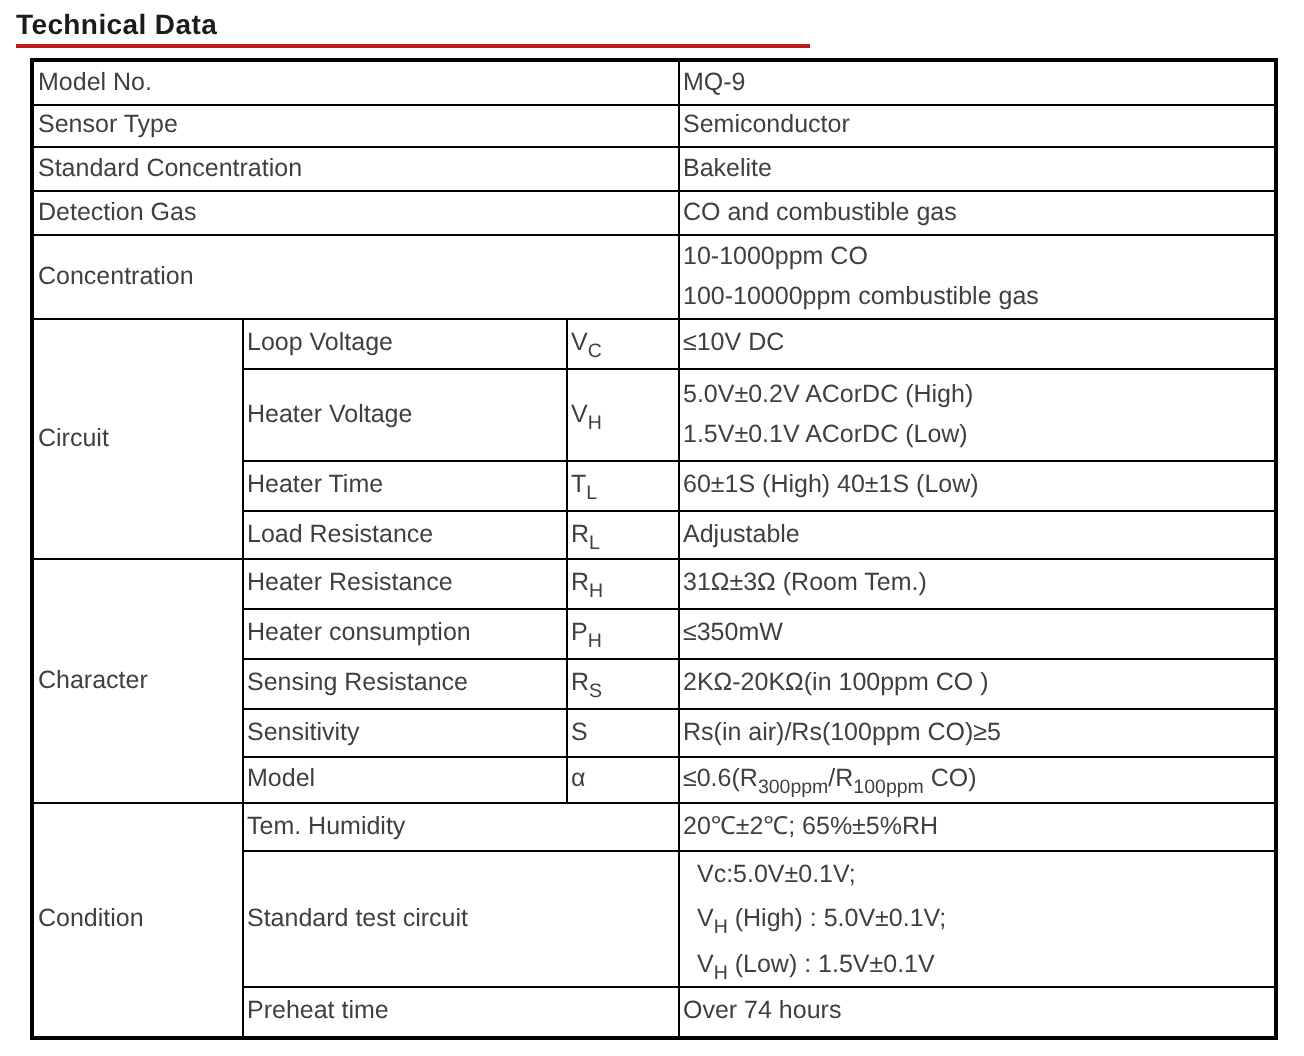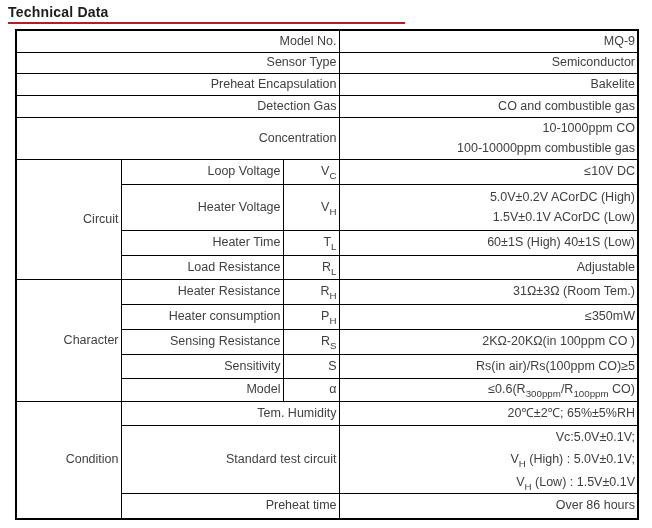--- a/index.html
+++ b/index.html
@@ -28,21 +28,21 @@
   }
   table.tech-table{
     border-collapse:collapse;
     table-layout:fixed;
     width:622px;
     margin:5px 0 0 15px;
     border:2px solid var(--border-color);
   }
   table.tech-table td{
     border:1px solid var(--border-color);
-    text-align:right;
+    text-align:left;
     vertical-align:middle;
     font-size:12.5px;
     padding:0 2px;
     line-height:1.5;
     overflow:hidden;
   }
   sub{font-size:.78em;line-height:0;}
   .two-line div{line-height:20px;}
   .left-align{
     text-align:left;
@@ -69,21 +69,21 @@
   <tbody>
       <tr class="r22">
     <td colspan="3">Model No.</td>
     <td>MQ-9</td>
   </tr>
   <tr class="r21">
     <td colspan="3">Sensor Type</td>
     <td>Semiconductor</td>
   </tr>
   <tr class="r22">
-    <td colspan="3">Preheat Encapsulation</td>
+    <td colspan="3">Standard Concentration</td>
     <td>Bakelite</td>
   </tr>
   <tr class="r22">
     <td colspan="3">Detection Gas</td>
     <td>CO and combustible gas</td>
   </tr>
   <tr class="r42">
     <td colspan="3">Concentration</td>
     <td class="two-line">
       <div>10-1000ppm CO</div>
@@ -151,16 +151,16 @@
   <tr class="r68">
     <td colspan="2">Standard test circuit</td>
     <td class="left-align">
       <div>Vc:5.0V±0.1V;</div>
       <div>V<sub>H</sub> (High) : 5.0V±0.1V;</div>
       <div>V<sub>H</sub> (Low) : 1.5V±0.1V</div>
     </td>
   </tr>
   <tr class="r25">
     <td colspan="2">Preheat time</td>
-    <td>Over 86 hours</td>
+    <td>Over 74 hours</td>
   </tr>
 </tbody>
   </table>
 
 </body></html>

